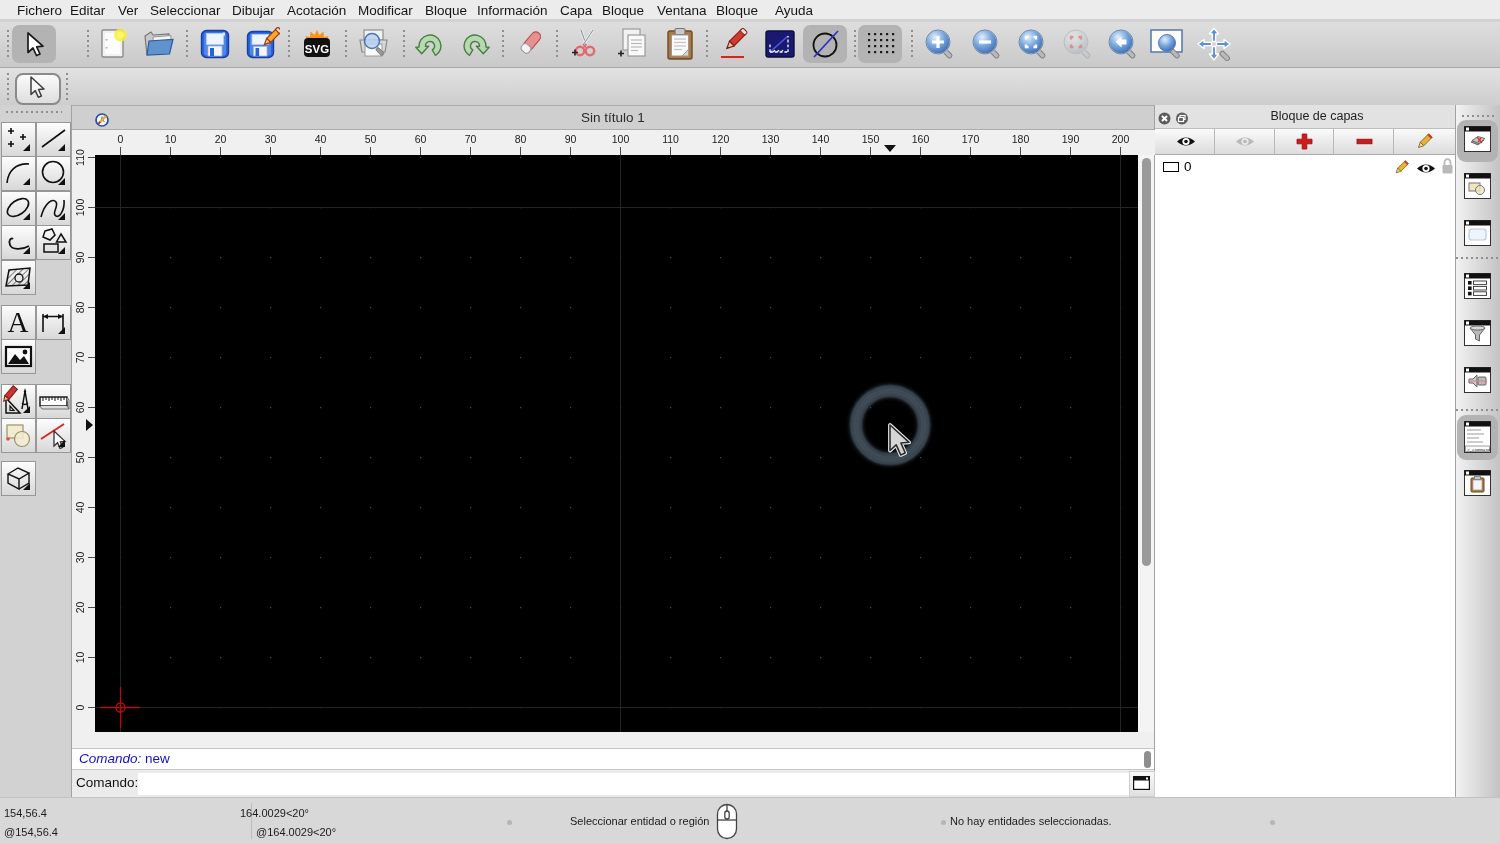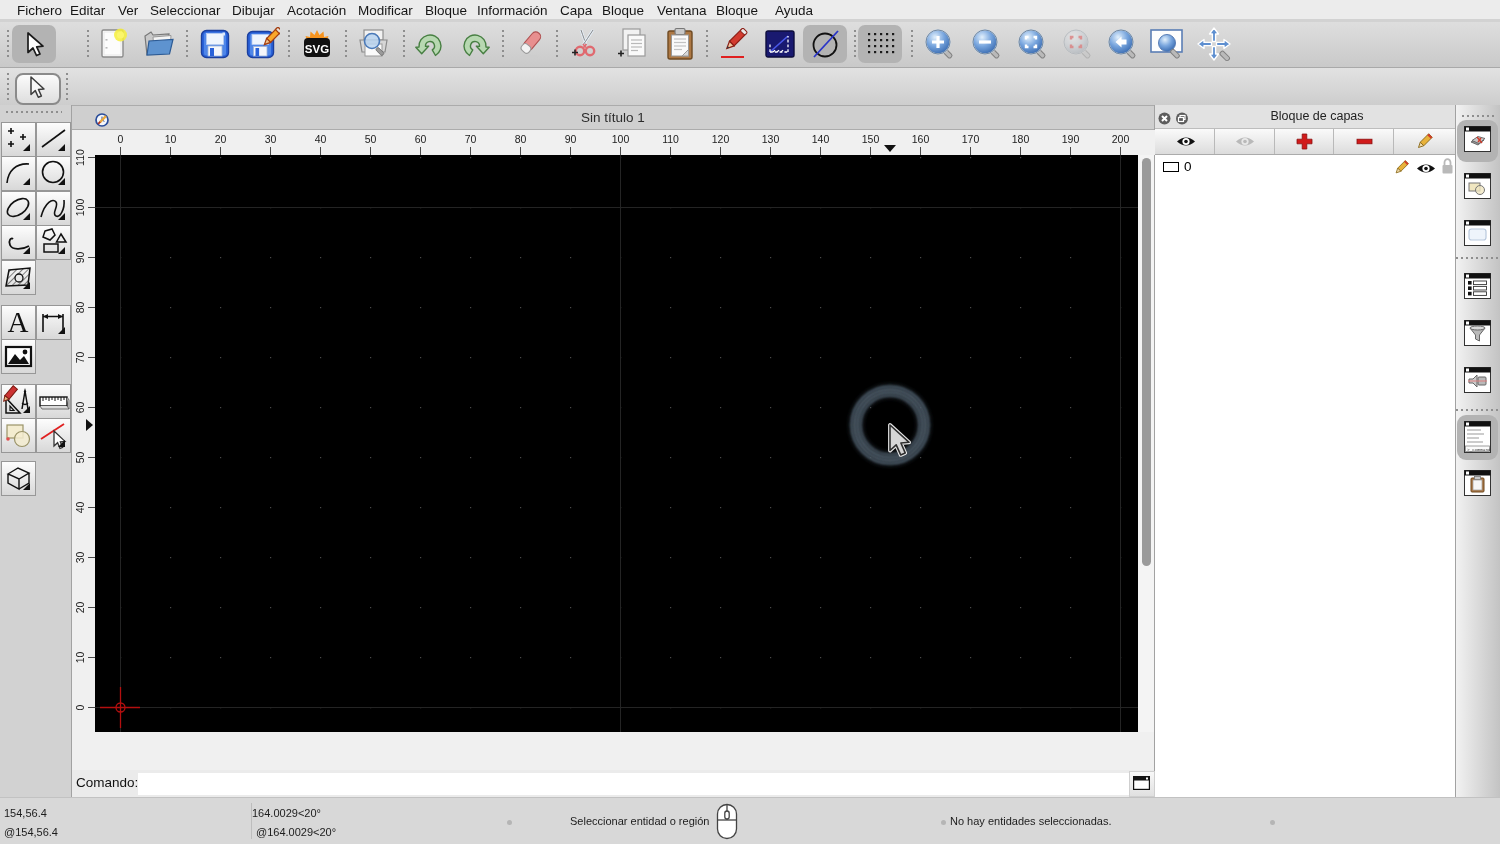--- a/index.html
+++ b/index.html
@@ -831,20 +831,24 @@
       <circle cx="795" cy="270" r="32.5" stroke="#51606c" stroke-width="2" filter="url(#blur3)"></circle>
       <circle cx="795" cy="270" r="35.5" stroke="#53626e" stroke-width="2" filter="url(#blur3)"></circle>
       <circle cx="795" cy="270" r="38.5" stroke="#4a5865" stroke-width="2" filter="url(#blur3)"></circle>
     </g>
     <path d="M 795 270 L 795 295.5 L 801.2 289.8 L 805.7 299.9 L 810.2 297.9 L 805.9 288 L 814.1 287.3 Z" fill="none" stroke="#e8e8e8" stroke-width="3.8" stroke-linejoin="round"></path>
     <path d="M 795 270 L 795 295.5 L 801.2 289.8 L 805.7 299.9 L 810.2 297.9 L 805.9 288 L 814.1 287.3 Z" fill="#d6d6d6" stroke="#2e2e2e" stroke-width="1.6" stroke-linejoin="round"></path>
   </svg></div>
   <div class="abs" style="left:1066px;top:50px;width:16px;height:577px;background:#f4f4f4;">
     <div class="abs" style="left:4px;top:3px;width:9px;height:408px;background:#9a9a9a;border-radius:5px;"></div>
   </div>
+  <div id="cmdhist" class="abs">
+      <span class="abs" style="left:7px;top:2px"><i>Comando:</i> new</span>
+    <div class="abs" style="left:1072px;top:2px;width:7px;height:17px;background:#8f8f8f;border-radius:4px;"></div>
+  </div>
   <div id="cmdrow" class="abs">
     <span class="abs" style="left:4px;top:5px">Comando:</span>
     <input class="abs" style="left: 66px; top: 3px; width: 988px; height: 20px; border: none; background: rgb(255, 255, 255); outline: none;">
     <div class="abs" style="left:1057px;top:1px;width:24px;height:24px;background:linear-gradient(#f8f8f8,#e0e0e0);border:1px solid #cfcfcf;"></div>
     <svg class="abs" style="left:1061px;top:6px" width="17" height="14" viewBox="0 0 17 14">
       <rect x="0.5" y="0.5" width="16" height="13" fill="#fff" stroke="#111" stroke-width="1.4"></rect>
       <rect x="0.5" y="0.5" width="16" height="4" fill="#111"></rect>
       <rect x="13" y="1.5" width="2" height="2" fill="#fff"></rect>
     </svg>
   </div>
@@ -993,21 +997,21 @@
     <rect x="2" y="1.5" width="3" height="3" fill="#fff"></rect>
    </g>
   </defs>
     </svg>
 </div>
 
 <div id="status" class="abs">
   <span class="abs" style="left:4px;top:9px">154,56.4</span>
   <span class="abs" style="left:4px;top:28px">@154,56.4</span>
   <div class="abs" style="left:251px;top:5px;width:1px;height:36px;background:#bdbdbd;"></div>
-  <span class="abs" style="left:252px;top:9px">164.0029&lt;20°</span>
+  <span class="abs" style="left:240px;top:9px">164.0029&lt;20°</span>
   <span class="abs" style="left:256px;top:28px">@164.0029&lt;20°</span>
   <div class="abs" style="left:507px;top:22px;width:5px;height:5px;border-radius:3px;background:#b5b5b5;"></div>
   <span class="abs" style="left:570px;top:17px">Seleccionar entidad o región</span>
   <svg class="abs" style="left:716px;top:5px" width="22" height="37" viewBox="0 0 22 37">
     <rect x="1.5" y="1.5" width="19" height="34" rx="9.5" fill="#fff" stroke="#444" stroke-width="1.3"></rect>
     <line x1="1.5" y1="17" x2="20.5" y2="17" stroke="#444" stroke-width="1.3"></line>
     <line x1="11" y1="1.5" x2="11" y2="9" stroke="#444" stroke-width="1.3"></line>
     <line x1="11" y1="15" x2="11" y2="17" stroke="#444" stroke-width="1.3"></line>
     <rect x="8.8" y="8" width="4.4" height="8" rx="2.2" fill="#fff" stroke="#444" stroke-width="1.3"></rect>
   </svg>

